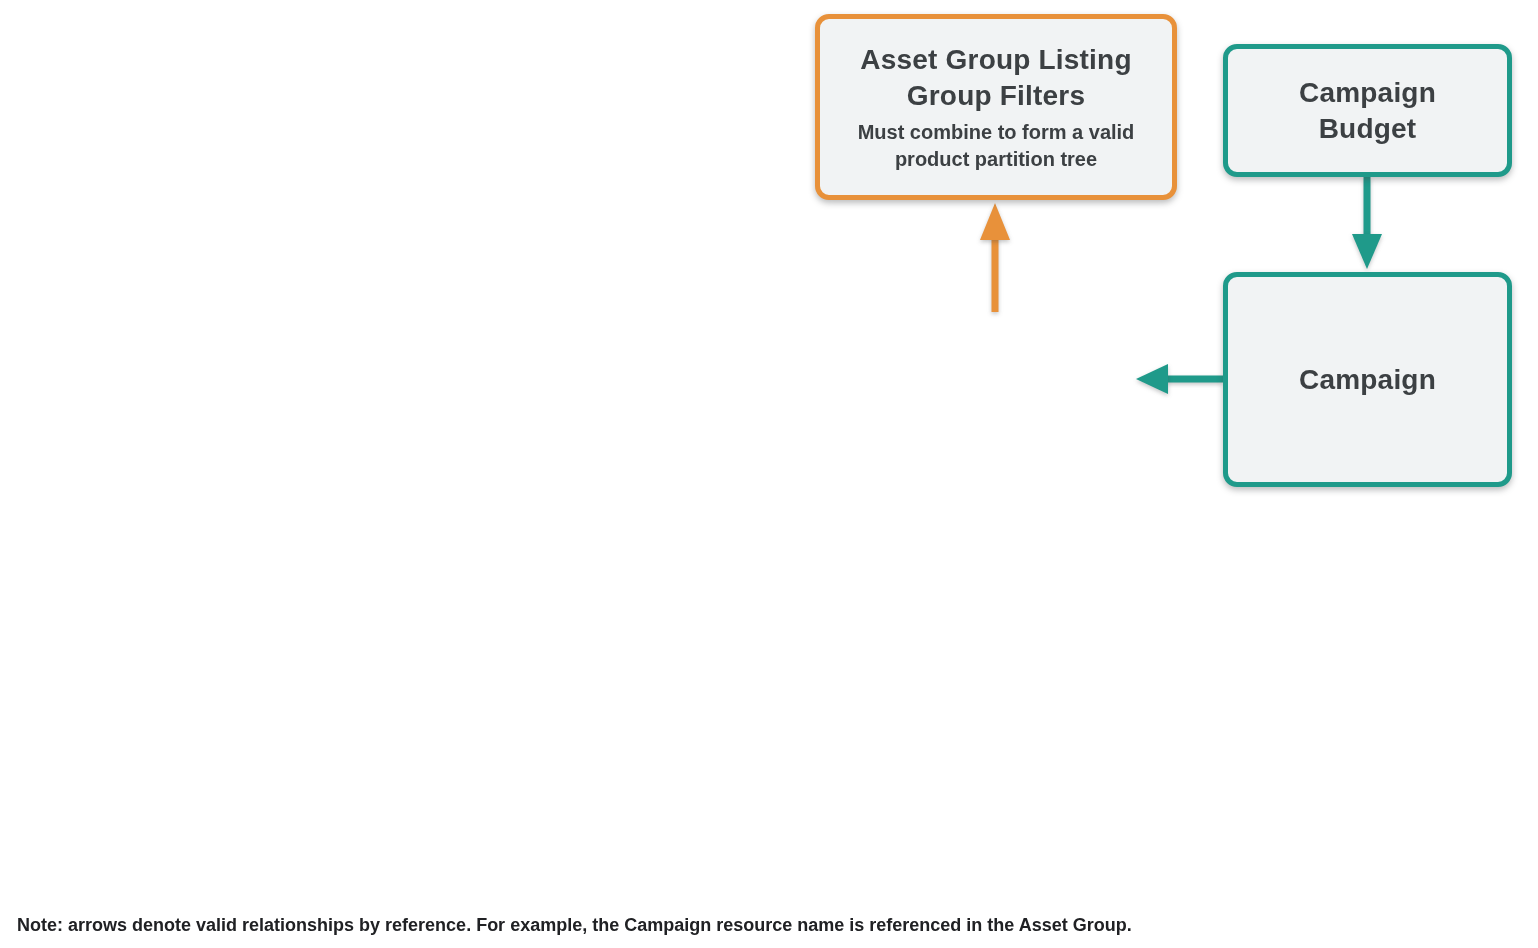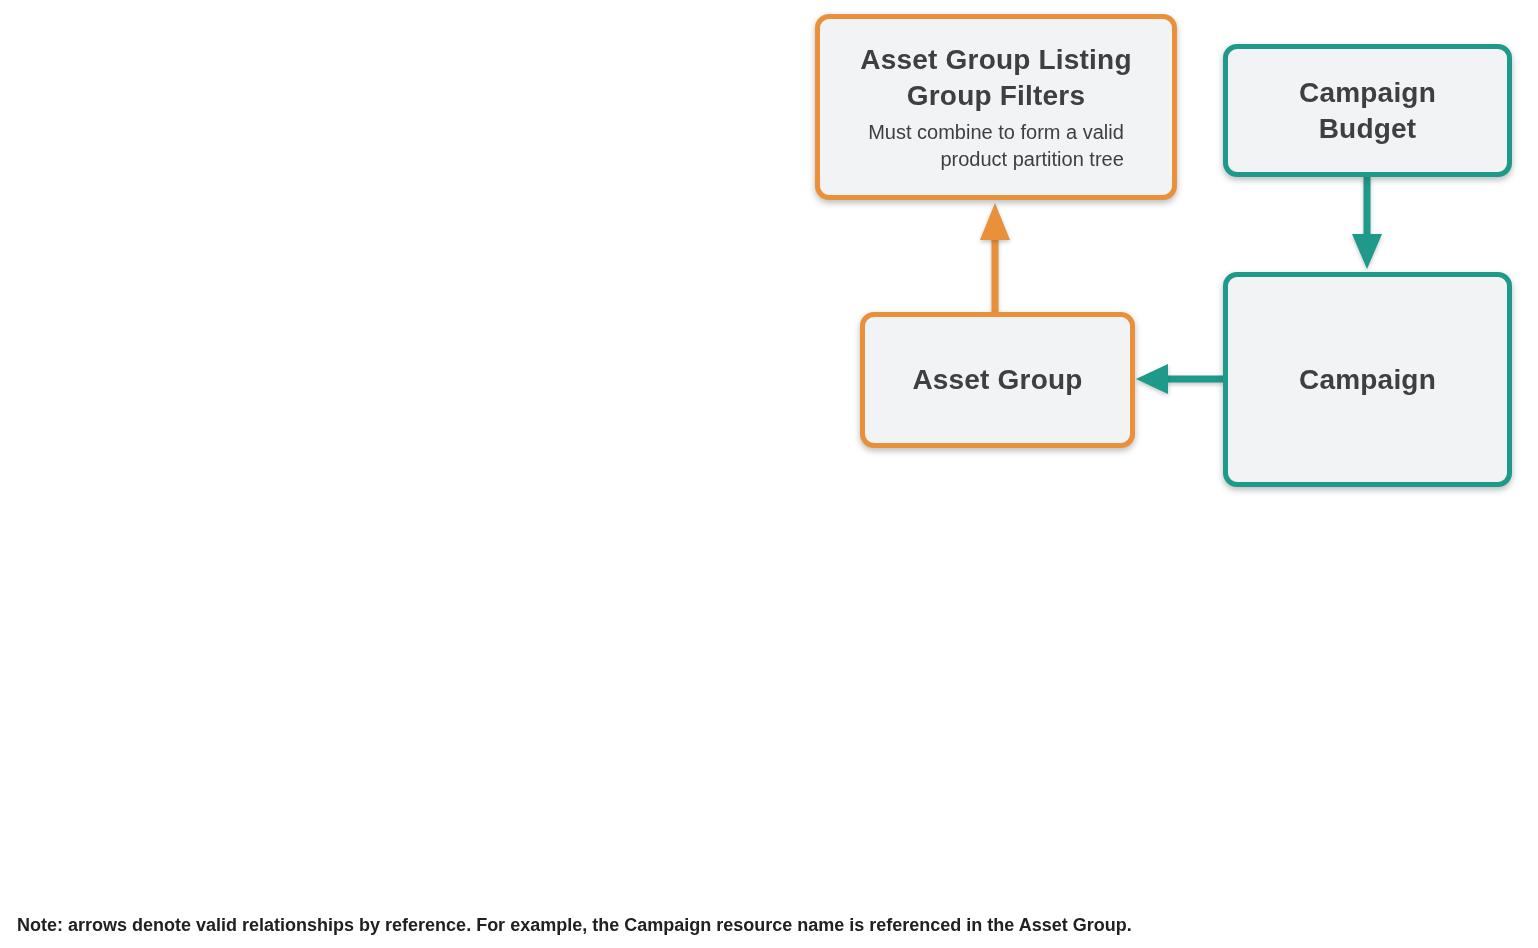--- a/index.html
+++ b/index.html
@@ -52,25 +52,24 @@
     font-size: 28px;
     line-height: 36px;
     font-weight: 700;
     color: var(--title-text, #3C4043);
     white-space: pre-line;
     letter-spacing: 0.2px;
   }
   .node-subtitle {
     font-size: 20px;
     line-height: 27px;
-    font-weight: 400;
+    font-weight: 700;
     color: var(--title-text, #3C4043);
     white-space: pre-line;
     margin-top: 5px;
-    text-align: right;
   }
 
   #node-agl-filters    { left: 815px;  top: 14px;  width: 362px; height: 186px; }
   #node-campaign-budget{ left: 1223px; top: 44px;  width: 289px; height: 133px; }
   #node-campaign       { left: 1223px; top: 272px; width: 289px; height: 215px; }
   #node-asset-group    { left: 860px;  top: 312px; width: 275px; height: 136px; }
 
   #node-campaign .node-subtitle { line-height: 28px; margin-top: 3px; }
 
   .footnote {
@@ -116,19 +115,16 @@
 
   <div class="node teal" id="node-campaign-budget">
     <div class="node-title">Campaign
 Budget</div>
   </div>
 
   <div class="node teal" id="node-campaign">
     <div class="node-title">Campaign</div>
   </div>
 
-  <div class="node orange" id="node-asset-group">
-    <div class="node-title">Asset Group</div>
-  </div>
 
   <div class="footnote">Note: arrows denote valid relationships by reference. For example, the Campaign resource name is referenced in the Asset Group.</div>
 
 </div>
 
 </body></html>

